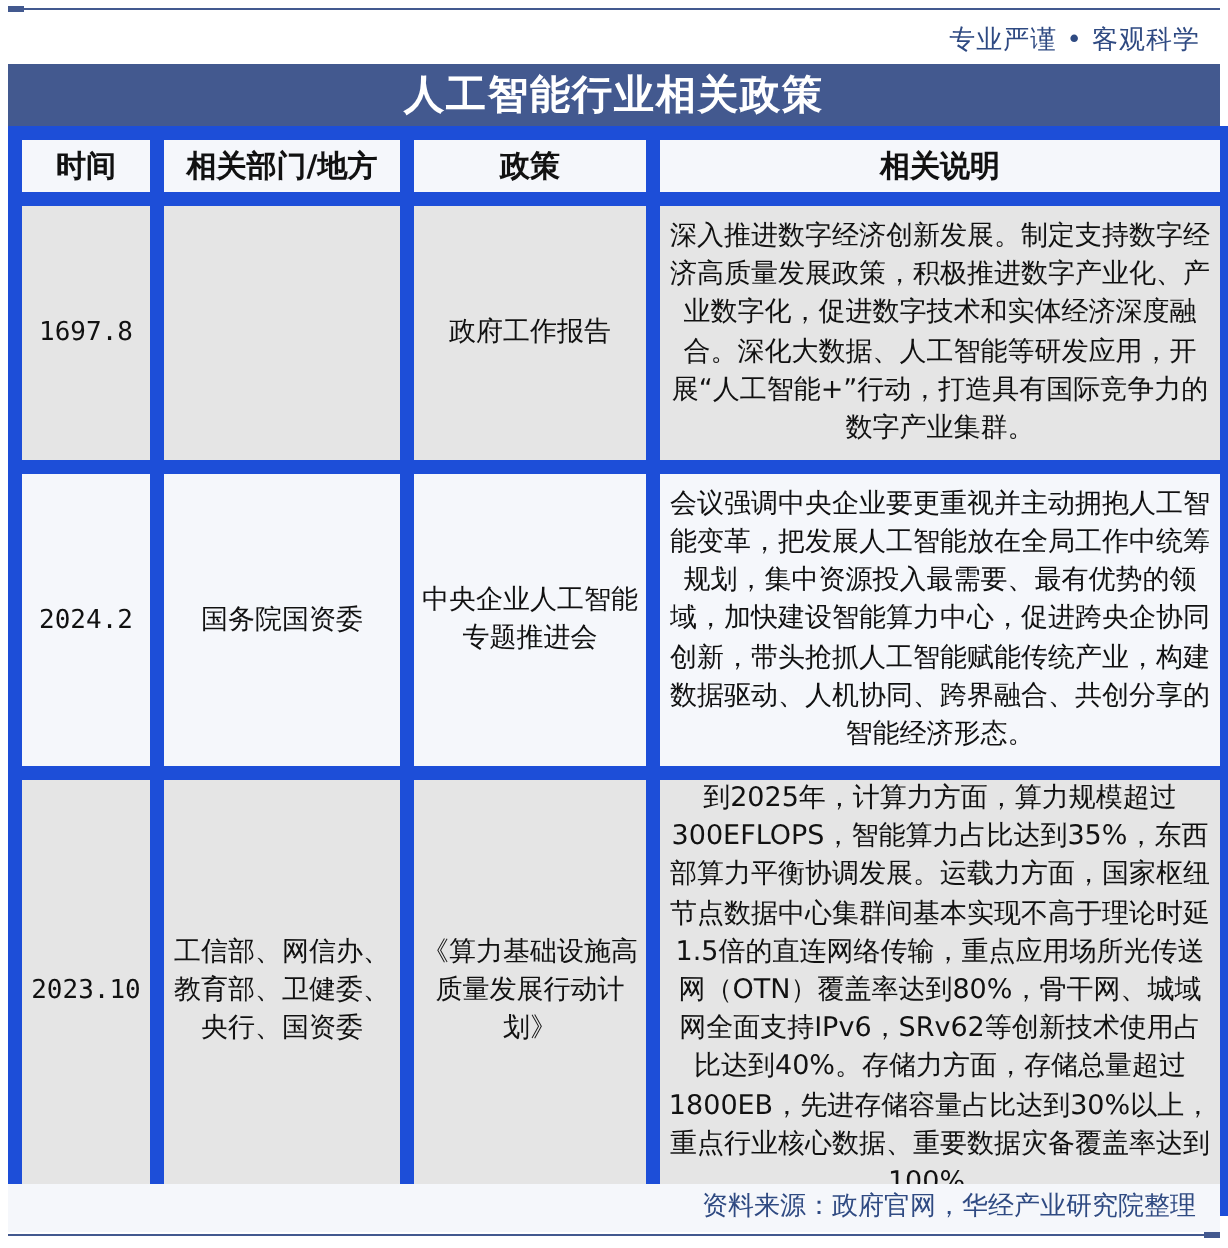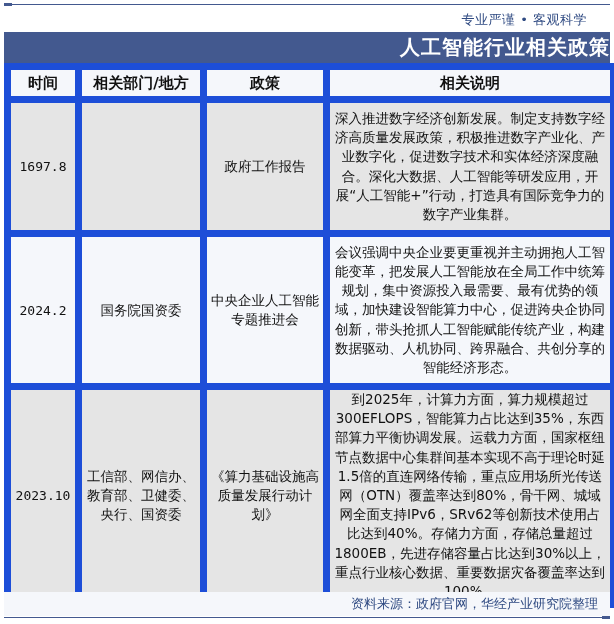--- a/index.html
+++ b/index.html
@@ -11,24 +11,24 @@
   .top-rule-cap { position:absolute; left:4px; top:3px; width:8px; height:3px; background:#43598f; }
   .header { position:absolute; left:4px; top:6px; width:606px; height:25px; }
   .logo { position:absolute; left:14px; top:6px; display:flex; align-items:center; gap:6px; }
   .logo-icon { width:13px; height:12px; position:relative; }
   .logo-icon:before, .logo-icon:after {
     content:""; position:absolute; top:0; width:5px; height:12px; background:#2f4a82;
   }
   .logo-icon:before { left:0; clip-path:polygon(0 0,100% 15%,100% 85%,0 100%); }
   .logo-icon:after { right:0; clip-path:polygon(0 15%,100% 0,100% 100%,0 85%); }
   .logo-text { font-size:13px; color:#2f4a82; letter-spacing:1px; }
-  .slogan { position:absolute; right:23px; top:5px; font-size:13px; color:#2f4a82; letter-spacing:0.5px; }
+  .slogan { position:absolute; right:10px; top:5px; font-size:13px; color:#2f4a82; letter-spacing:0.5px; }
   .title-bar {
     position:absolute; left:4px; top:32px; width:606px; height:31px; background:#43598f;
-    color:#fff; font-size:20px; font-weight:bold; text-align:right; line-height:31px;
+    color:#fff; font-size:20px; font-weight:bold; text-align:center; line-height:31px;
     font-family:"DejaVu Serif", "Liberation Serif", serif; letter-spacing:1px;
   }
   table {
     position:absolute; left:4px; top:63px; width:606px; border-collapse:collapse; table-layout:fixed;
   }
   th, td { border:7px solid #1d4ed8; padding:0 2px; text-align:center; vertical-align:middle; }
   th {
     height:26px; background:#f5f7fb; font-size:15px; font-weight:bold;
     font-family:"DejaVu Serif", "Liberation Serif", serif;
   }

